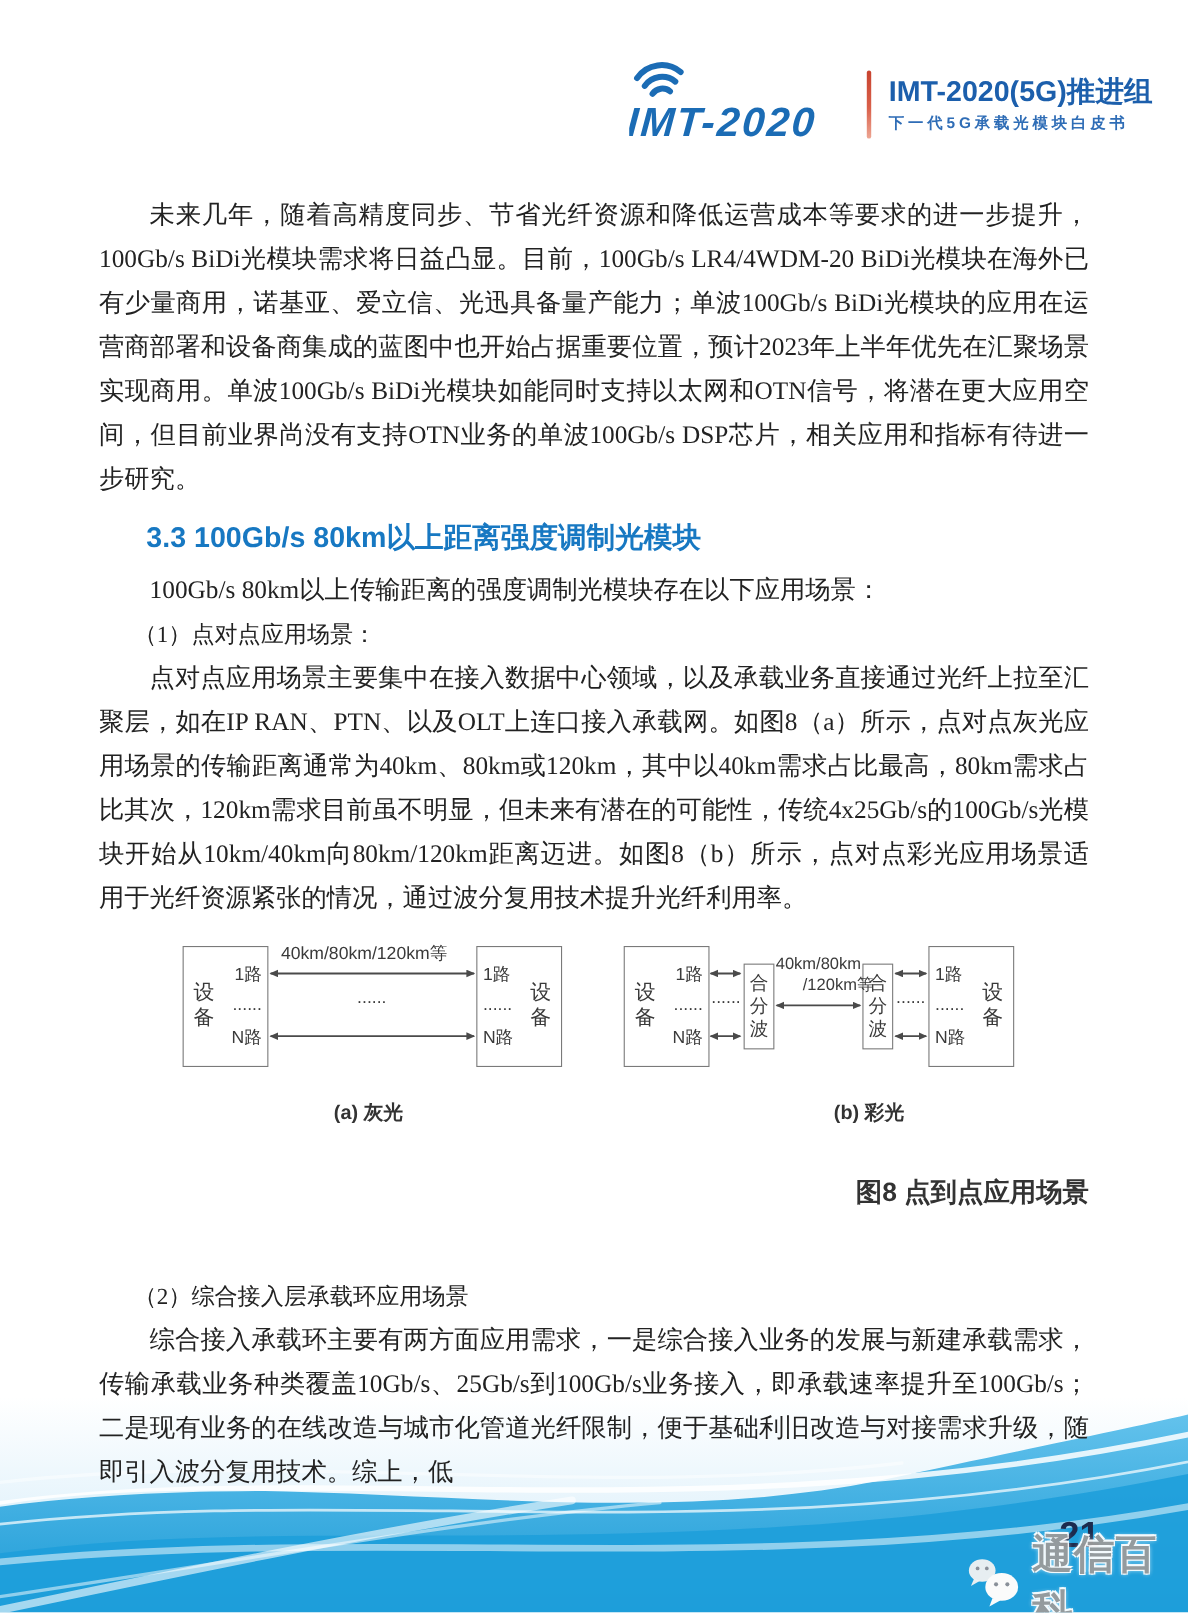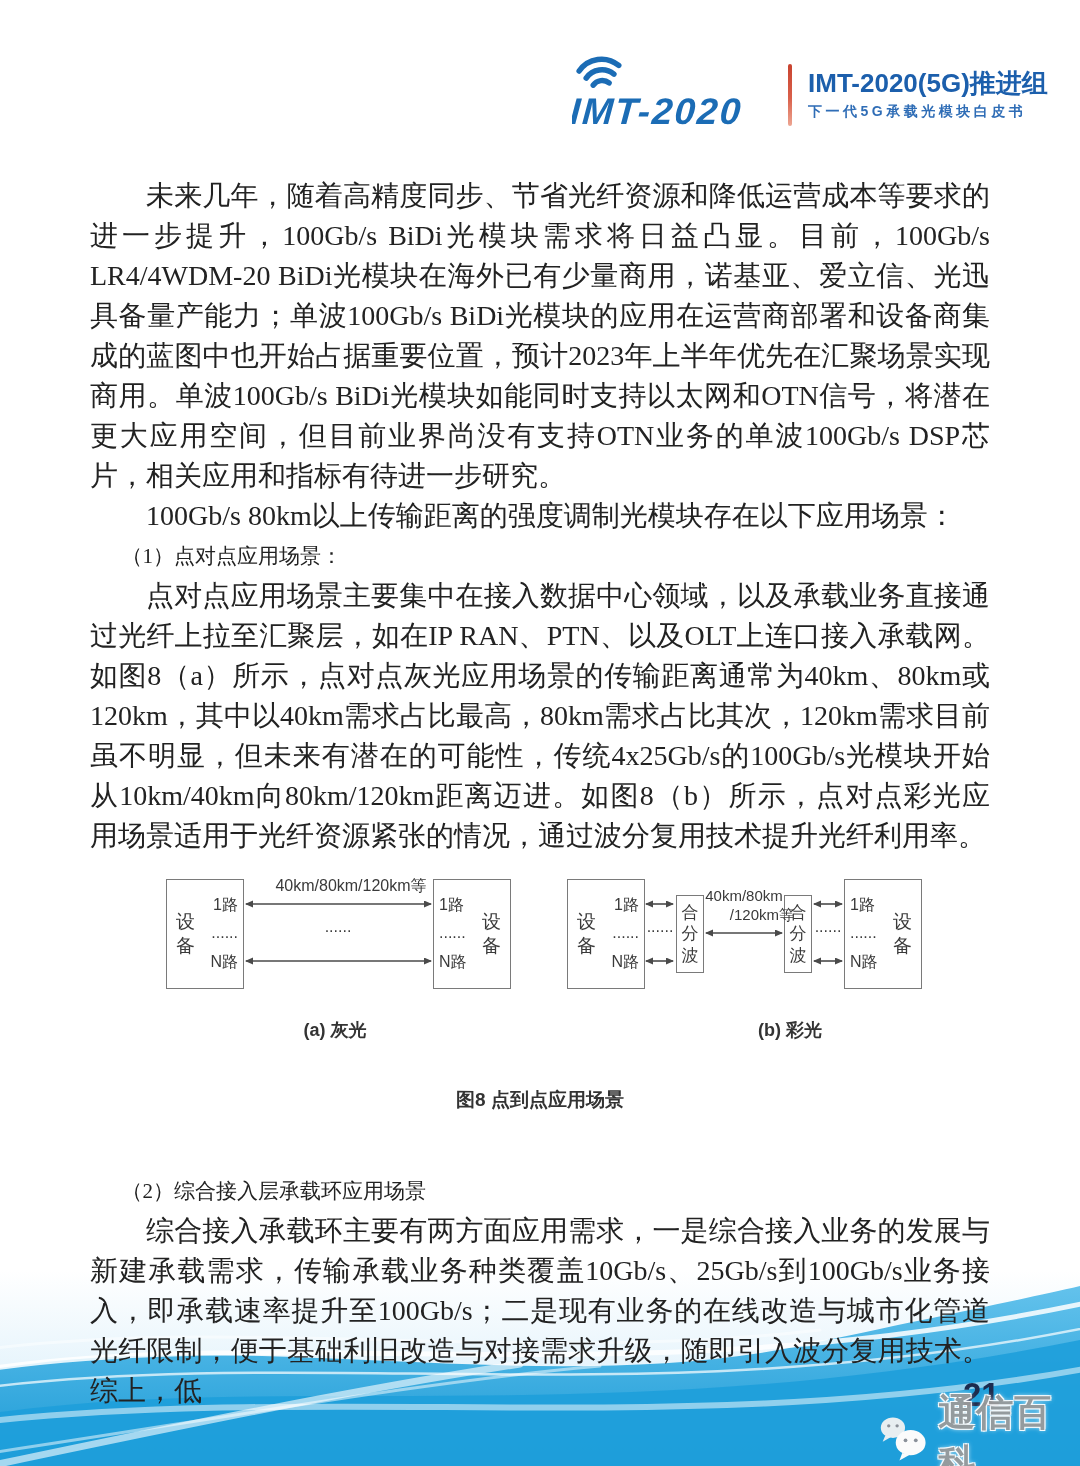--- a/index.html
+++ b/index.html
@@ -26,21 +26,21 @@
     font-size:26px;color:#1c5fac;line-height:1.15;
   }
   .header-doc{
     font-family:"Liberation Sans",sans-serif;font-weight:bold;
     font-size:14px;letter-spacing:3.5px;color:#2f6db6;margin-top:5px;
   }
 
   
   .content{position:absolute;left:90px;top:176px;width:900px;z-index:2;}
   .para{
-    font-size:28px;line-height:40px;color:#222222;
+    font-size:23px;line-height:40px;color:#222222;
     text-align:justify;text-indent:2em;margin:0;
   }
   .section-heading{
     font-family:"Liberation Sans",sans-serif;font-weight:bold;
     font-size:26px;color:#1778c2;margin:16px 0 12px 43px;line-height:1.25;
   }
   .list-item{
     font-size:21px;line-height:40px;color:#222222;
     text-indent:1.5em;margin:0;
   }
@@ -72,21 +72,21 @@
   }
   .dist-label-b{
     position:absolute;font-size:15px;line-height:19px;color:#3a3a3a;text-align:center;
   }
   .link-dots{position:absolute;font-size:16px;color:#3a3a3a;text-align:center;}
   .sub-caption{
     position:absolute;top:146px;font-weight:bold;font-size:18px;color:#333333;text-align:center;
   }
   .fig-caption{
     font-family:"Liberation Sans",sans-serif;font-weight:bold;
-    font-size:19px;color:#333333;text-align:center;margin-top:40px;
+    font-size:24px;color:#333333;text-align:right;margin-top:40px;
   }
 
   
   .wave-wrap{position:absolute;left:0;bottom:0;width:1080px;height:196px;z-index:1;}
   .page-number{
     position:absolute;left:963px;top:1376px;z-index:3;
     font-family:"Liberation Sans",sans-serif;font-weight:bold;
     font-size:33px;color:#1c2b4e;
   }
   .watermark{
@@ -120,20 +120,21 @@
     <div class="header-text">
       <div class="header-org">IMT-2020(5G)推进组</div>
       <div class="header-doc">下一代5G承载光模块白皮书</div>
     </div>
   </div>
 
   <div class="content">
 
     <p class="para">未来几年，随着高精度同步、节省光纤资源和降低运营成本等要求的进一步提升，100Gb/s BiDi光模块需求将日益凸显。目前，100Gb/s LR4/4WDM-20 BiDi光模块在海外已有少量商用，诺基亚、爱立信、光迅具备量产能力；单波100Gb/s BiDi光模块的应用在运营商部署和设备商集成的蓝图中也开始占据重要位置，预计2023年上半年优先在汇聚场景实现商用。单波100Gb/s BiDi光模块如能同时支持以太网和OTN信号，将潜在更大应用空间，但目前业界尚没有支持OTN业务的单波100Gb/s DSP芯片，相关应用和指标有待进一步研究。</p>
 
+    <div class="section-heading">3.3  100Gb/s 80km以上距离强度调制光模块</div>
 
     <p class="para">100Gb/s 80km以上传输距离的强度调制光模块存在以下应用场景：</p>
 
     <p class="list-item">（1）点对点应用场景：</p>
 
     <p class="para">点对点应用场景主要集中在接入数据中心领域，以及承载业务直接通过光纤上拉至汇聚层，如在IP RAN、PTN、以及OLT上连口接入承载网。如图8（a）所示，点对点灰光应用场景的传输距离通常为40km、80km或120km，其中以40km需求占比最高，80km需求占比其次，120km需求目前虽不明显，但未来有潜在的可能性，传统4x25Gb/s的100Gb/s光模块开始从10km/40km向80km/120km距离迈进。如图8（b）所示，点对点彩光应用场景适用于光纤资源紧张的情况，通过波分复用技术提升光纤利用率。</p>
 
     <div class="figure">
 
       <svg class="fig-arrows" viewBox="0 0 900 175">
@@ -162,21 +163,21 @@
         <span class="port" style="top:72px;right:5px;">N路</span>
       </div>
 
       <div class="dev-box" style="left:343px;top:7px;width:78px;height:110px;">
         <span class="vstack" style="right:8px;top:50%;transform:translateY(-50%);">设备</span>
         <span class="port" style="top:15px;left:5px;">1路</span>
         <span class="port" style="top:44px;left:5px;">......</span>
         <span class="port" style="top:72px;left:5px;">N路</span>
       </div>
 
-      <div class="dist-label" style="left:180px;top:4px;width:162px;">40km/80km/120km等</div>
+      <div class="dist-label" style="left:160px;top:4px;width:162px;">40km/80km/120km等</div>
       <div class="link-dots" style="left:218px;top:46px;width:60px;">......</div>
 
       <div class="dev-box" style="left:477px;top:7px;width:78px;height:110px;">
         <span class="vstack" style="left:8px;top:50%;transform:translateY(-50%);">设备</span>
         <span class="port" style="top:15px;right:5px;">1路</span>
         <span class="port" style="top:44px;right:5px;">......</span>
         <span class="port" style="top:72px;right:5px;">N路</span>
       </div>
 
       <div class="mux-box" style="left:586px;top:23px;width:28px;height:78px;">

